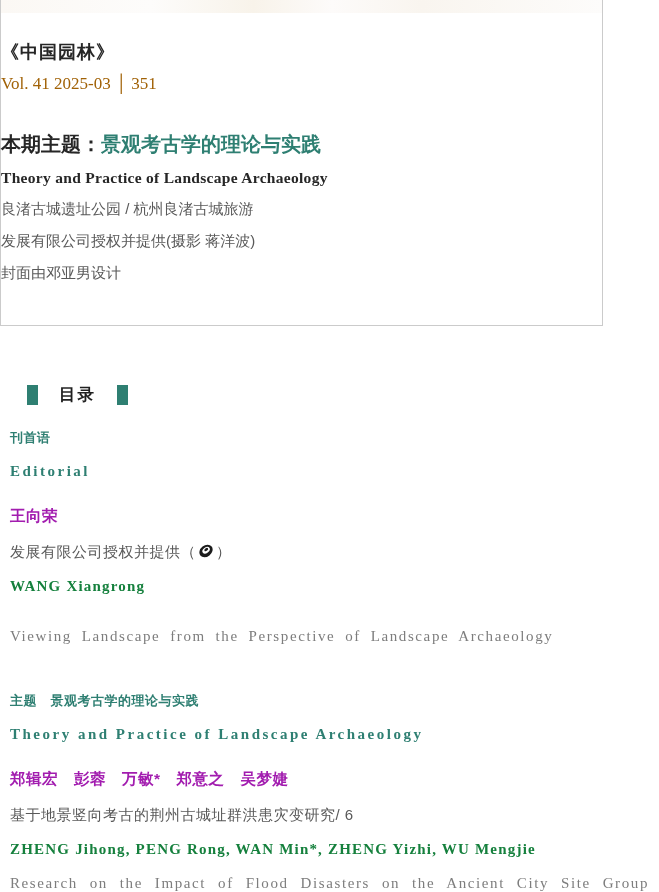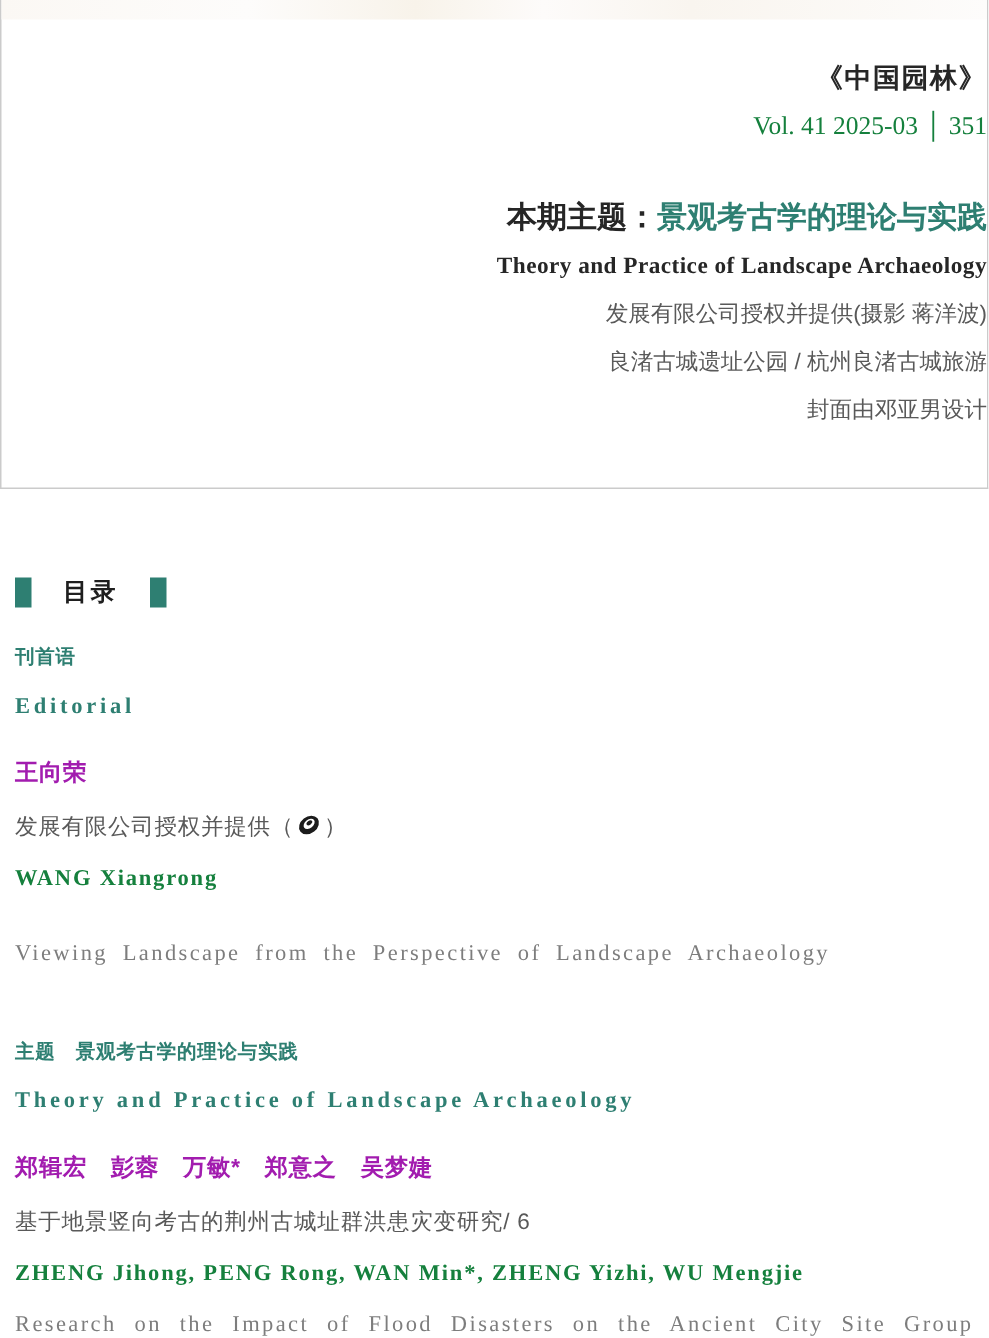--- a/index.html
+++ b/index.html
@@ -7,38 +7,38 @@
   html, body { margin: 0; padding: 0; }
   body {
     width: 659px; height: 892px;
     background: #ffffff;
     font-family: "Liberation Sans", sans-serif;
     overflow: hidden;
   }
 
   
   .header-box {
-    width: 659px; height: 326px;
+    width: 603px; height: 326px;
     border: 1px solid var(--border);
     border-top: none;
-    text-align: right;
+    text-align: left;
   }
   .photo-strip {
     height: 13px; width: 100%;
     background: linear-gradient(90deg,#fbf8f4 0%,#fdfcfb 25%,#f8f3ea 42%,#fdfbfa 55%,#f9f5ef 70%,#fdfcfb 100%);
   }
   .journal-title {
     margin-top: 27px;
     font-size: 18px; font-weight: bold; color: #262626;
     letter-spacing: 1px;
   }
   .issue-line {
     margin-top: 10px;
     font-family: "Liberation Serif", serif;
-    font-size: 17px; color: #15803d;
+    font-size: 17px; color: #a16207;
   }
   .theme-line {
     margin-top: 37px;
     font-size: 20px; font-weight: bold; color: #262626;
   }
   .theme-line .theme-cn { color: var(--accent); }
   .theme-en {
     margin-top: 11px;
     font-family: "Liberation Serif", serif;
     font-size: 15.5px; font-weight: bold; color: #262626;
@@ -51,21 +51,21 @@
   .cover-line {
     margin-top: 13px;
     font-size: 15px; color: #595959;
   }
 
   
   .content { padding: 0 10px; }
 
   .toc-header {
     margin-top: 58px;
-    display: flex; align-items: center;
+    display: flex; align-items: center; margin-left: 17px;
   }
   .toc-square {
     width: 11px; height: 20px;
     background: var(--accent);
     flex: none;
   }
   .toc-title {
     font-size: 16.5px; font-weight: bold; color: #1f1f1f;
     letter-spacing: 2px;
     margin: 0 21px;
@@ -137,22 +137,22 @@
   <div class="journal-title">《中国园林》</div>
 
   <div class="issue-line">Vol. 41 2025-03 │ 351</div>
 
   <div class="theme-line">
     <span>本期主题：</span><span class="theme-cn">景观考古学的理论与实践</span>
   </div>
 
   <div class="theme-en">Theory and Practice of Landscape Archaeology</div>
 
+  <div class="cover-line">良渚古城遗址公园 / 杭州良渚古城旅游</div>
   <div class="cover-line">发展有限公司授权并提供(摄影 蒋洋波)</div>
-  <div class="cover-line">良渚古城遗址公园 / 杭州良渚古城旅游</div>
   <div class="cover-line">封面由邓亚男设计</div>
 </div>
 
 <div class="content">
 
   <div class="toc-header">
     <span class="toc-square"></span>
     <span class="toc-title">目录</span>
     <span class="toc-square"></span>
   </div>

